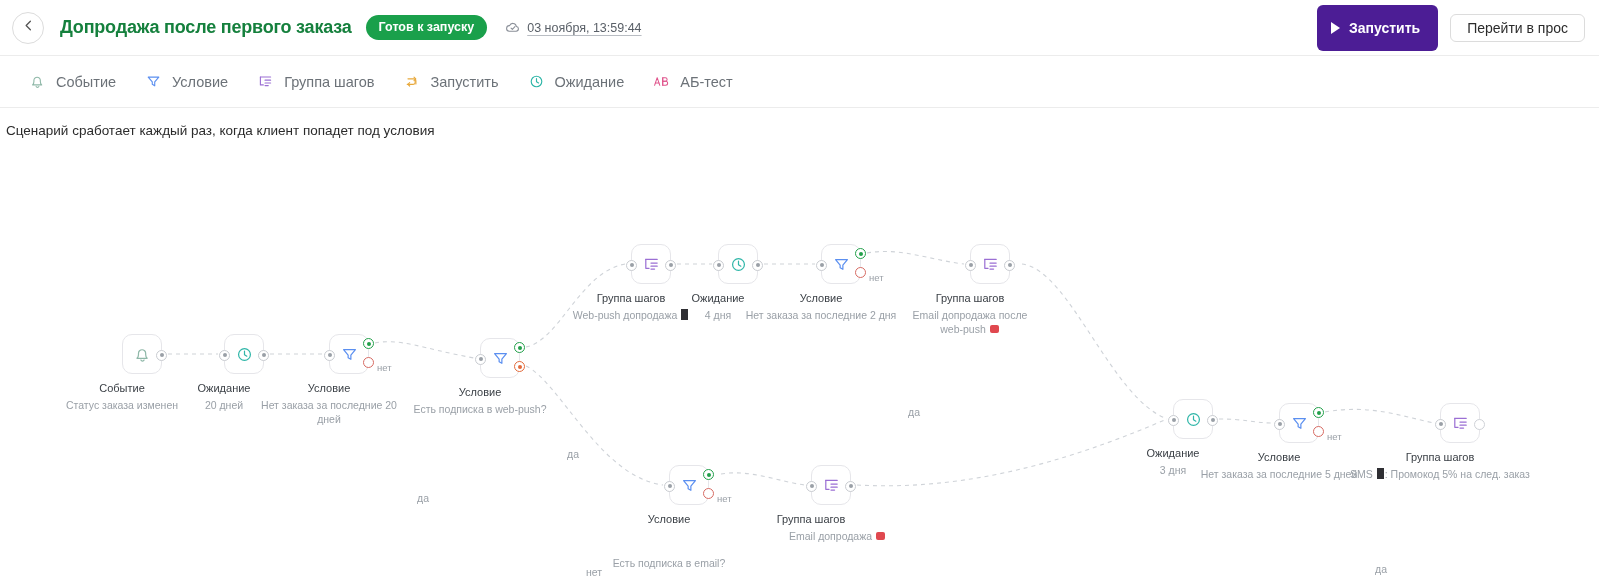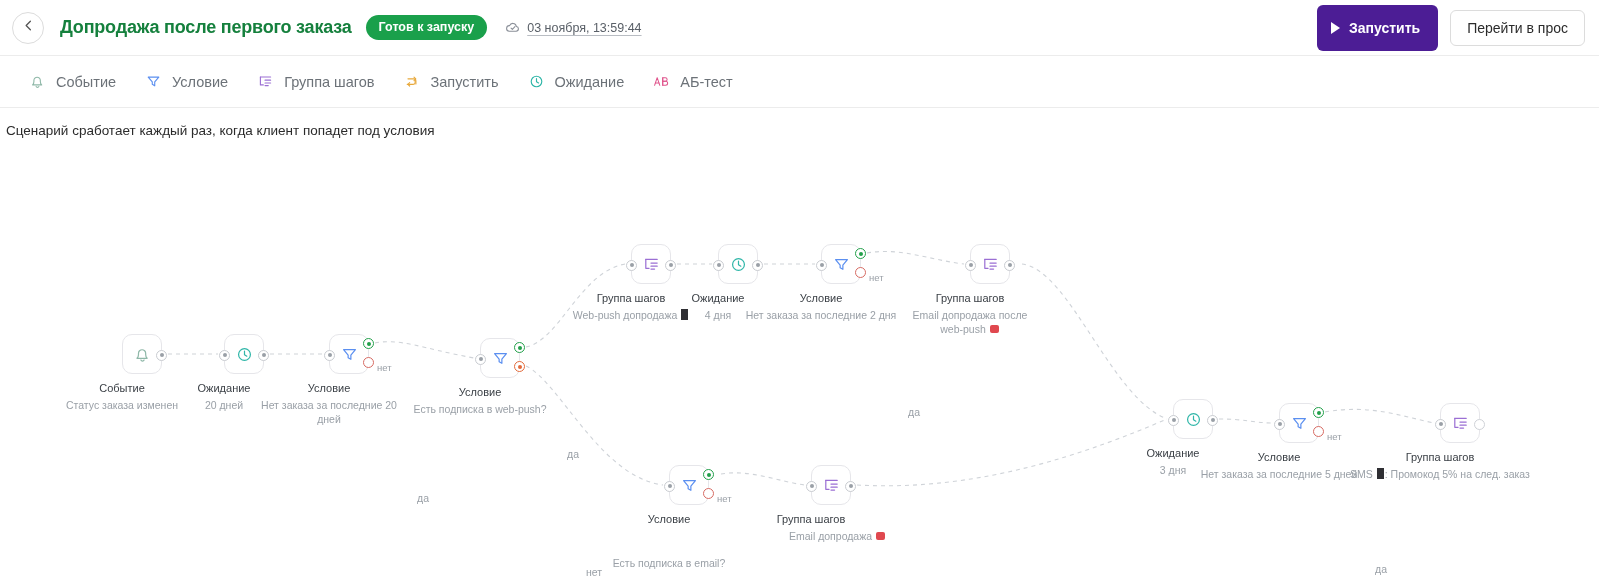--- a/index.html
+++ b/index.html
@@ -48,21 +48,21 @@
   .header-spacer { flex: 1 1 auto; }
   .btn-run {
     background:#4c1d95; color:#fff; border:none; border-radius:6px;
     height: 46px; padding: 0 18px 0 14px;
     display:flex; align-items:center; gap:9px;
     font-size: 14px; font-weight:600; cursor:pointer; white-space:nowrap;
   }
   .btn-run .play { width:0;height:0;border-left:9px solid #fff;border-top:6px solid transparent;border-bottom:6px solid transparent; }
   .btn-preview {
     margin-left: 12px; background:#fff; color:#2b2b2b;
-    border:1px solid #dcdcdc; border-radius:6px; height:36px;
+    border:1px solid #dcdcdc; border-radius:6px; height:28px;
     padding: 0 16px; font-size:14px; display:flex; align-items:center;
     cursor:pointer; white-space:nowrap;
   }
 
   
   .toolbar {
     position:absolute; left:0; top:56px; width:1599px; height:52px;
     border-bottom:1px solid #ececec;
     display:flex; align-items:center; padding-left: 16px; gap: 4px;
   }

